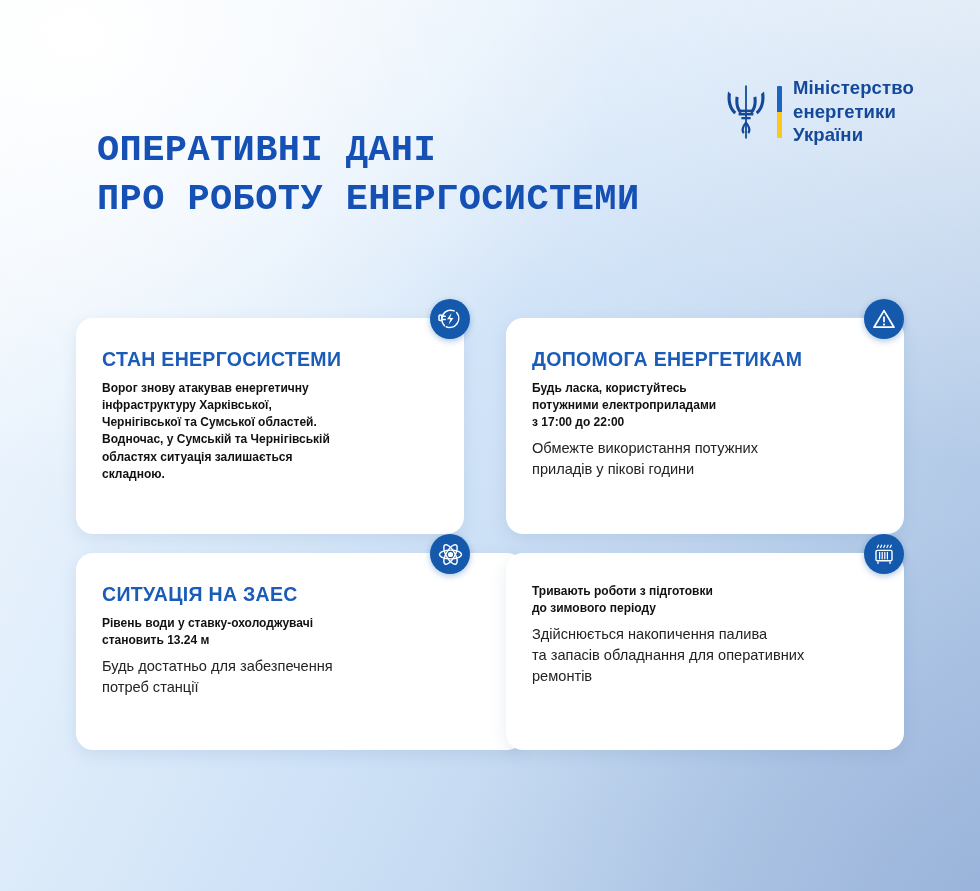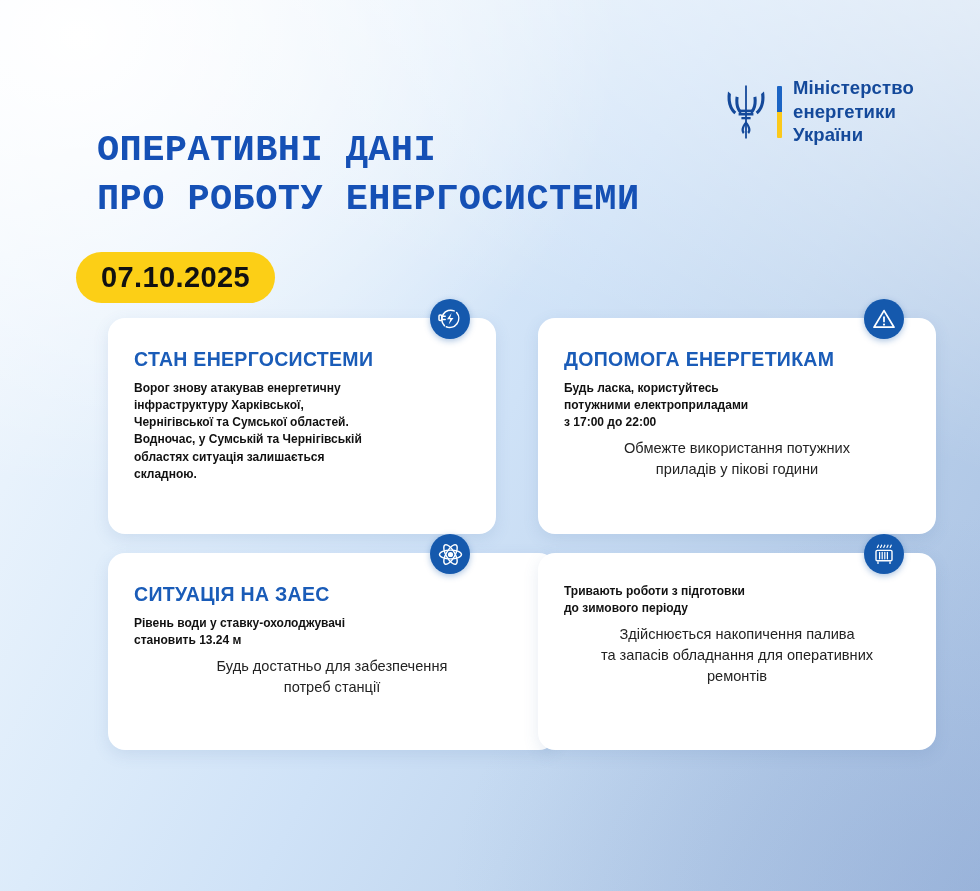--- a/index.html
+++ b/index.html
@@ -101,21 +101,20 @@
     letter-spacing: 0.4px;
   }
 
   
   .card {
     position: absolute;
     background: #ffffff;
     border-radius: 17px;
     box-shadow: 0 5px 16px rgba(72,110,165,0.13);
     padding: 30px 26px 22px 26px;
-    margin-left: 32px;
   }
   .card-1 { left: 76px;  top: 318px; width: 388px; height: 216px; }
   .card-2 { left: 506px; top: 318px; width: 398px; height: 216px; }
   .card-3 { left: 76px;  top: 553px; width: 448px; height: 197px; }
   .card-4 { left: 506px; top: 553px; width: 398px; height: 197px; }
 
   .card-title {
     font-size: 19.5px;
     font-weight: 800;
     color: #1a5cb8;
@@ -130,21 +129,20 @@
     font-weight: 700;
     white-space: pre-line;
   }
   .card-note {
     font-size: 14.6px;
     line-height: 1.42;
     color: #232323;
     font-weight: 400;
     white-space: pre-line;
     margin-top: 7px;
-    text-align: center;
   }
 
   
   .icon-badge {
     position: absolute;
     width: 40px;
     height: 40px;
     border-radius: 50%;
     background: #1559ad;
     display: flex;
@@ -181,21 +179,20 @@
     </svg>
     <div class="logo-divider"></div>
     <div class="logo-text">Міністерство
 енергетики
 України</div>
   </div>
 
   <h1 class="headline">ОПЕРАТИВНІ ДАНІ
 ПРО РОБОТУ ЕНЕРГОСИСТЕМИ</h1>
 
-  <div class="date-pill">07.10.2025</div>
 
   <div class="card card-1">
     <div class="card-title">СТАН ЕНЕРГОСИСТЕМИ</div>
     <div class="card-body">Ворог знову атакував енергетичну
 інфраструктуру Харківської,
 Чернігівської та Сумської областей.
 Водночас, у Сумській та Чернігівській
 областях ситуація залишається
 складною.</div>
   </div>

